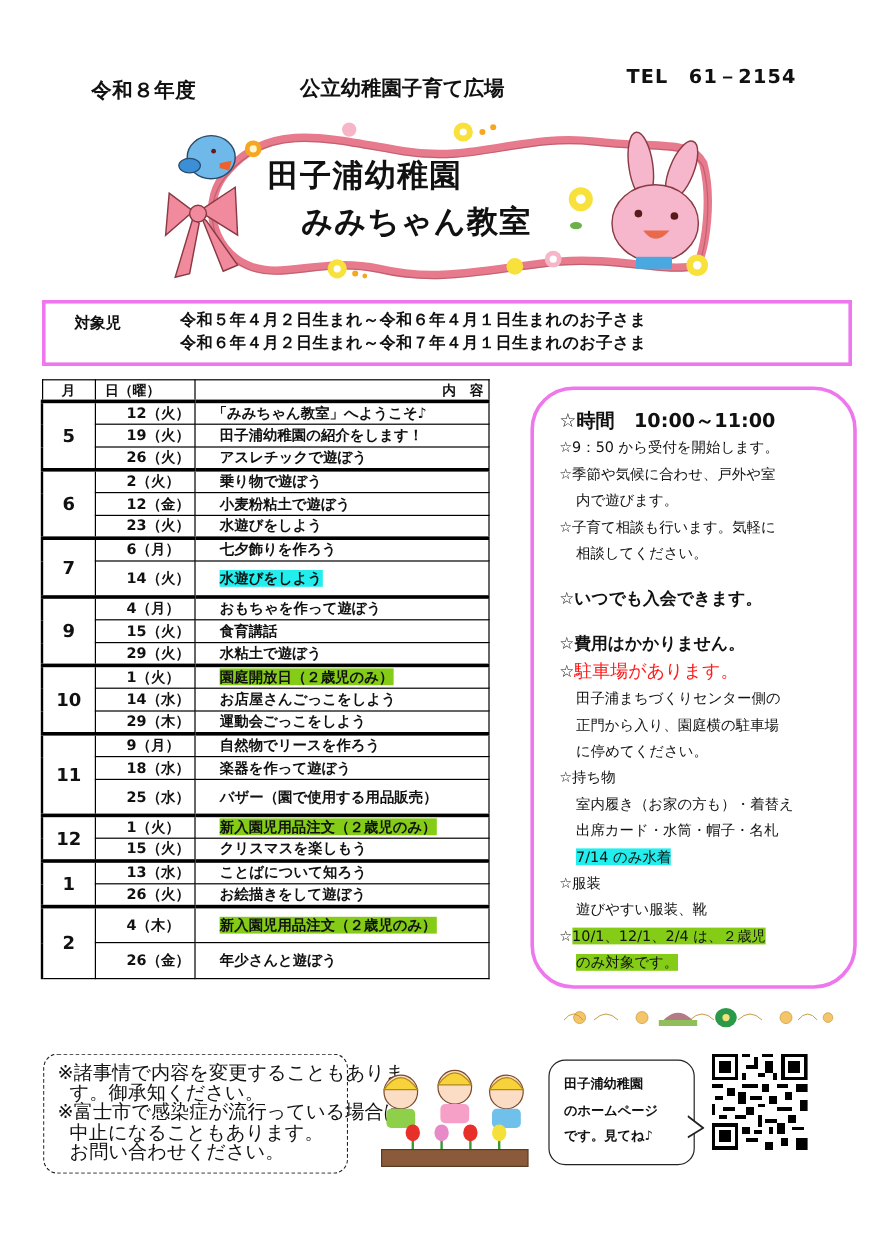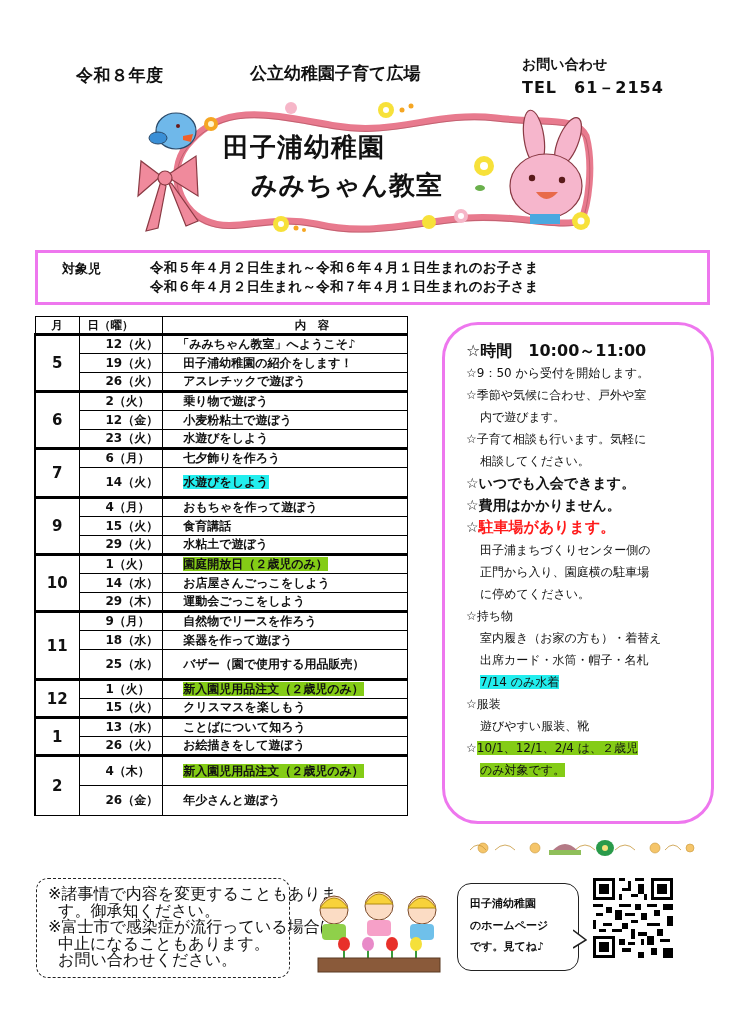--- a/index.html
+++ b/index.html
@@ -22,38 +22,38 @@
   .target { left: 35px; top: 250px; width: 675px; height: 55px; border: 3px solid #ee77ee; }
   .target-label { left: 62px; top: 260px; font-size: 13px; font-weight: bold; }
   .target-lines { left: 150px; top: 258px; font-size: 13.5px; font-weight: bold; line-height: 19px; letter-spacing: 0.3px; }
 
   
   table.sched { position: absolute; left: 34px; top: 316px; width: 374px; border-collapse: collapse; font-weight: bold; font-size: 12px; }
   table.sched td, table.sched th { border: 1.5px solid #000; height: 19px; padding: 0 4px; white-space: nowrap; }
   table.sched th { font-size: 11.5px; height: 18px; }
   table.sched th.c-month { width: 44px; }
   table.sched th.c-day { width: 79px; text-align: left; padding-left: 8px; }
-  table.sched th.c-content { text-align: center; padding-left: 58px; margin-left: 24px; }
+  table.sched th.c-content { text-align: right; padding-left: 58px; margin-left: 24px; }
   table.sched td.month { text-align: center; font-size: 15px; border-left: 2.5px solid #000; }
   table.sched td.day { padding-left: 26px; }
   table.sched td.content { padding-left: 20px; }
   table.sched tr.grp-start td { border-top: 3px solid #000; }
   table.sched td.content.first { padding-left: 14px; }
   .hl-yellow { background: #84cc16; }
   .hl-cyan { background: #22eeee; }
   table.sched tr.tall td { height: 30px; }
 
   
   .info { left: 442px; top: 322px; width: 272px; height: 502px; border: 3px solid #ee77ee; border-radius: 36px; }
   .info-body { left: 466px; top: 340px; width: 240px; font-size: 12px; line-height: 22px; }
   .info-body .line { white-space: nowrap; }
   .info-body .indent { padding-left: 14px; }
   .info-body .time { font-size: 16px; font-weight: bold; }
-  .info-body .big { font-size: 14px; font-weight: bold; }
-  .info-body .red { font-size: 15px; font-weight: bold; color: #ff1a1a; margin-top: 24px; }
+  .info-body .big { font-size: 14px; font-weight: bold; margin-top: 16px; }
+  .info-body .red { font-size: 15px; font-weight: normal; color: #ff1a1a; margin-top: 24px; }
 
   
   .deco { left: 465px; top: 838px; width: 230px; height: 20px; }
 
   
   .notice { left: 36px; top: 878px; width: 254px; height: 100px; border: 1.5px dashed #222; border-radius: 12px; }
   .notice-text { left: 48px; top: 886px; font-size: 16px; line-height: 16.5px; }
   .notice-text .indent { padding-left: 10px; }
 
   
@@ -66,21 +66,20 @@
 
   
   .qr { left: 593px; top: 877px; width: 80px; height: 82px; }
 </style>
 </head>
 <body>
 
 <div class="abs hdr-year">令和８年度</div>
 <div class="abs hdr-sub">公立幼稚園子育て広場</div>
 <div class="abs hdr-contact">
-  <div>お問い合わせ</div>
   <div class="tel">TEL　61－2154</div>
 </div>
 
 <svg class="abs banner" viewBox="0 0 460 140">
 
   <path d="M55 45 C90 5, 140 20, 200 30 C260 40, 300 15, 360 22 C410 28, 440 20, 450 40 C458 70, 452 110, 445 125 C420 132, 380 118, 330 122 C270 128, 230 140, 180 128 C130 118, 100 138, 70 125 C40 112, 30 70, 55 45 Z" fill="none" stroke="#e87a8e" stroke-width="7"></path>
   <path d="M55 45 C90 5, 140 20, 200 30 C260 40, 300 15, 360 22 C410 28, 440 20, 450 40 C458 70, 452 110, 445 125 C420 132, 380 118, 330 122 C270 128, 230 140, 180 128 C130 118, 100 138, 70 125 C40 112, 30 70, 55 45 Z" fill="none" stroke="#8a3a44" stroke-width="1" transform="translate(0,3)" opacity="0.4"></path>
 
   <g>
     <path d="M25 80 L5 65 L2 100 Z" fill="#f08a9c" stroke="#8a3a44" stroke-width="1.2"></path>

